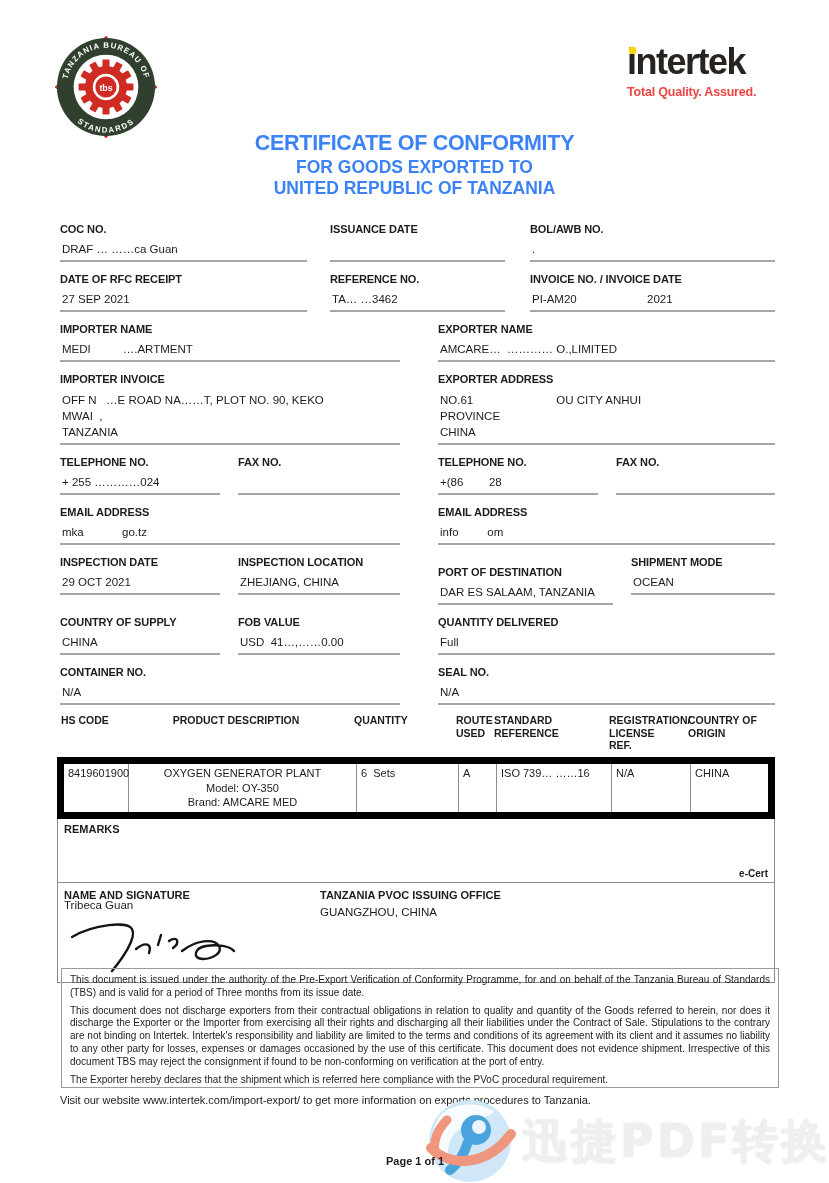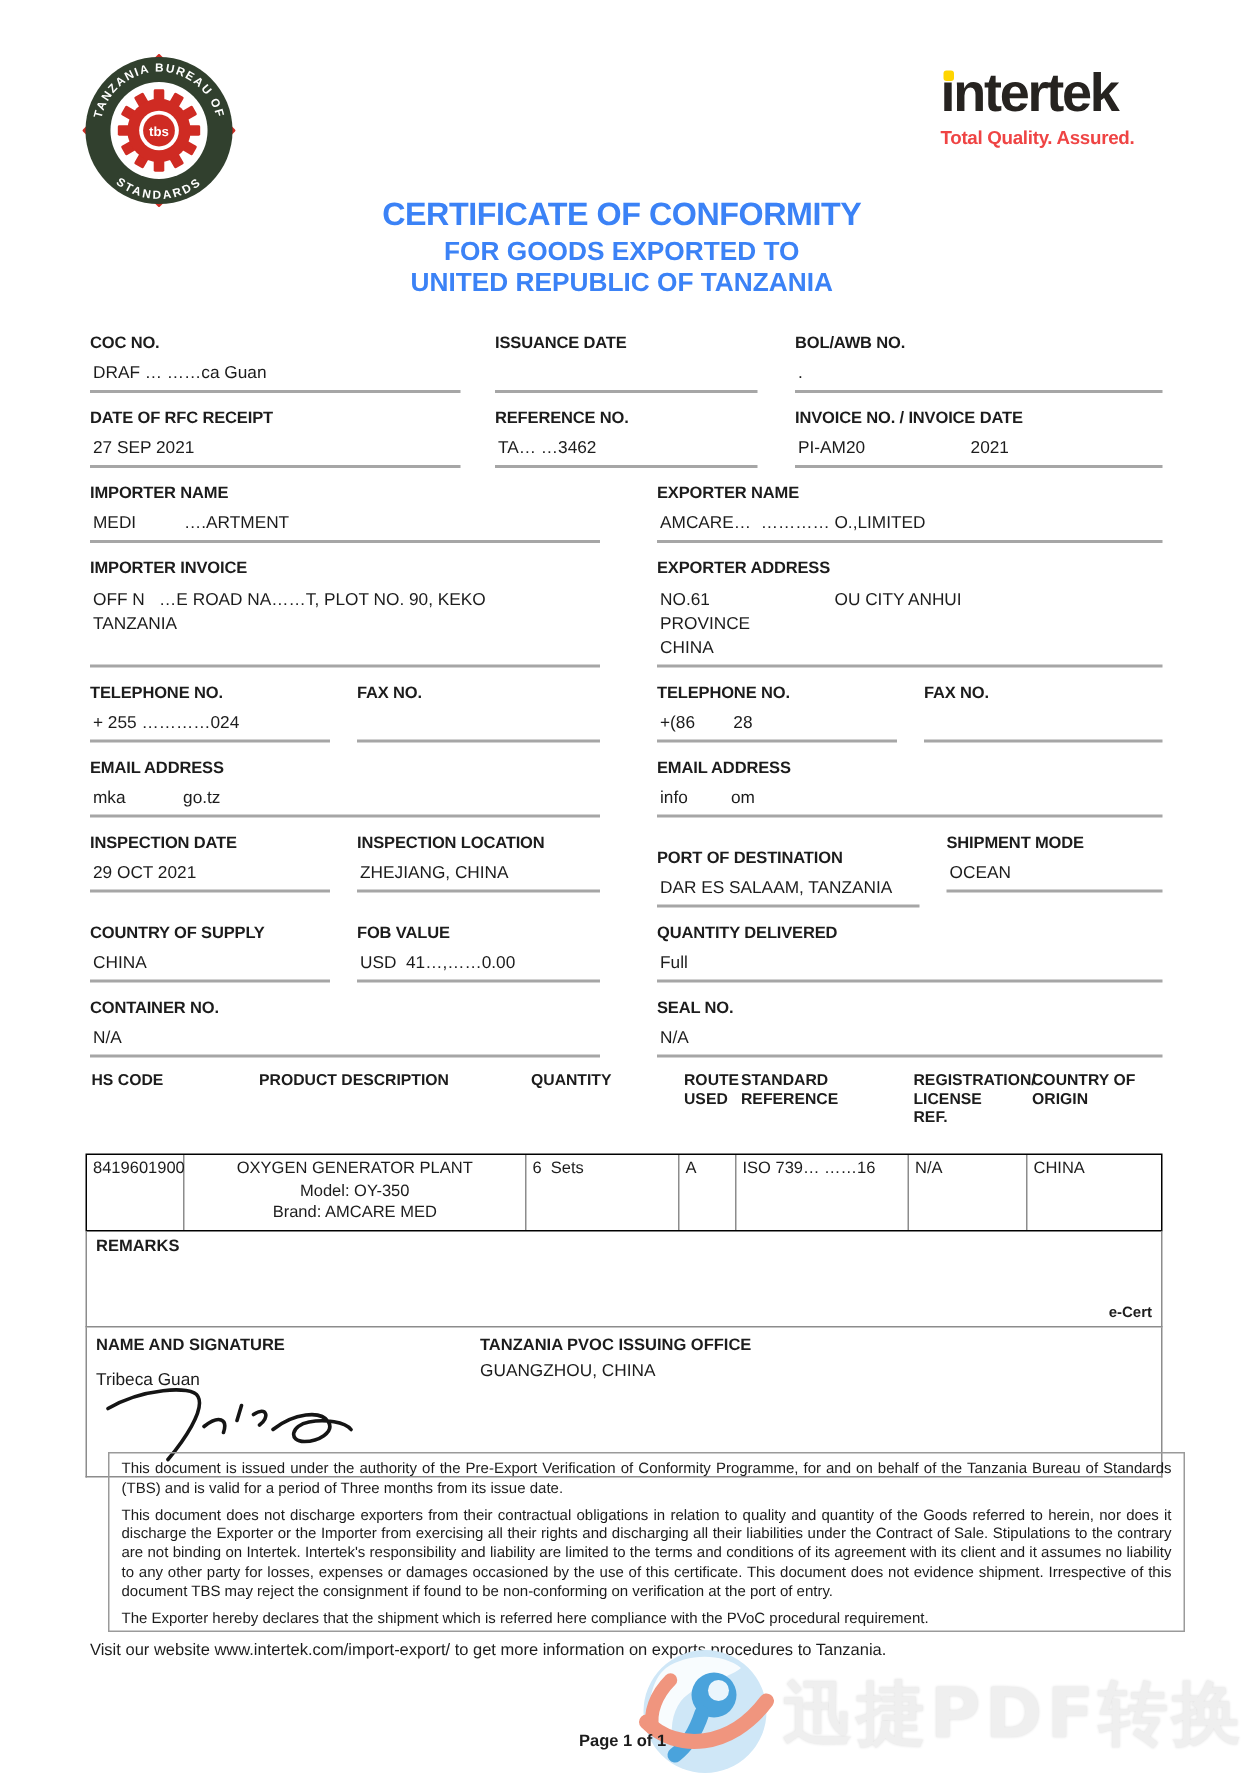--- a/index.html
+++ b/index.html
@@ -32,40 +32,40 @@
   .f{margin-bottom:11px;}
   .lab{font-weight:700;font-size:11px;margin-bottom:7px;letter-spacing:-0.1px;}
   .val{font-size:11.5px;min-height:15px;line-height:15px;padding:0 0 3px 2px;
        border-bottom:2px solid #a6a6a6;white-space:nowrap;overflow:hidden;}
   .addr-line{font-size:11.5px;line-height:16px;white-space:nowrap;}
   .addr-block{border-bottom:2px solid #a6a6a6;padding:0 0 3px 2px;min-height:48px;}
 
   
   .tablebox{position:absolute;left:57px;top:712px;width:718px;box-sizing:border-box;}
   .thead{display:flex;font-weight:700;font-size:10.5px;line-height:1.2;padding-bottom:3px;}
-  .tbody{display:flex;border:1px solid #000000;min-height:52px;box-sizing:border-box;margin-top:12px;}
+  .tbody{display:flex;border:7px solid #000000;min-height:52px;box-sizing:border-box;}
   .th,.td{box-sizing:border-box;padding:2px 4px;}
   .td{border-right:1px solid #8c8c8c;font-size:11px;line-height:1.35;}
   .td:last-child{border-right:none;}
   .w-hs{width:65px;} .w-desc{width:228px;text-align:center;} .w-qty{width:102px;} .w-route{width:38px;}
   .w-std{width:115px;} .w-reg{width:79px;} .w-org{flex:1;}
 
   .remarks{border:1px solid #8c8c8c;border-top:none;height:64px;position:relative;box-sizing:border-box;}
   .remarks-label{font-weight:700;font-size:11px;padding:4px 6px;}
   .ecert{position:absolute;right:6px;bottom:3px;font-size:10px;font-weight:700;margin-top:44px;}
 
   .sigbox{border:1px solid #8c8c8c;border-top:none;height:100px;position:relative;box-sizing:border-box;}
   .sig-name-label{position:absolute;left:6px;top:6px;font-weight:700;font-size:11px;}
-  .sig-name{position:absolute;left:6px;top:29px;font-size:11.5px;}
+  .sig-name{position:absolute;left:6px;top:16px;font-size:11.5px;}
   .sig-office-label{position:absolute;left:262px;top:6px;font-weight:700;font-size:11px;}
   .sig-office{position:absolute;left:262px;top:23px;font-size:11.5px;}
   .sig-scribble{position:absolute;left:8px;top:38px;}
 
   
-  .disc{position:absolute;left:72px;top:968px;width:718px;height:120px;box-sizing:border-box;
+  .disc{position:absolute;left:61px;top:968px;width:718px;height:120px;box-sizing:border-box;
         border:1px solid #9a9a9a;padding:5px 8px;font-size:10px;line-height:1.28;overflow:hidden;}
   .disc p{margin:0 0 5px 0;text-align:justify;}
   .disc p:last-child{margin-bottom:0;}
 
   .website{position:absolute;left:60px;top:1094px;font-size:11px;}
   .pageno{position:absolute;left:386px;top:1155px;font-size:11px;font-weight:700;z-index:5;}
 
   
   .wm{position:absolute;left:424px;top:1097px;display:flex;align-items:center;z-index:1;}
   .wm-text{font-size:46px;font-weight:700;letter-spacing:3px;color:#efefef;
@@ -167,20 +167,21 @@
         <div class="lab">EXPORTER NAME</div>
         <div class="val">AMCARE…&nbsp;&nbsp;…………&nbsp;O.,LIMITED</div>
       </div>
     </div>
 
     <div class="row">
       <div class="half-l f addr">
         <div class="lab">IMPORTER INVOICE</div>
         <div class="addr-block">
           <div class="addr-line">OFF N&nbsp;&nbsp;&nbsp;…E ROAD NA……T, PLOT NO. 90, KEKO</div>
+          <div class="addr-line">MWAI&nbsp;&nbsp;,</div>
           <div class="addr-line">TANZANIA</div>
         </div>
       </div>
       <div class="half-r f addr">
         <div class="lab">EXPORTER ADDRESS</div>
         <div class="addr-block">
           <div class="addr-line">NO.61&nbsp;&nbsp;&nbsp;&nbsp;&nbsp;&nbsp;&nbsp;&nbsp;&nbsp;&nbsp;&nbsp;&nbsp;&nbsp;&nbsp;&nbsp;&nbsp;&nbsp;&nbsp;&nbsp;&nbsp;&nbsp;&nbsp;&nbsp;&nbsp;&nbsp;&nbsp;OU CITY ANHUI</div>
           <div class="addr-line">PROVINCE</div>
           <div class="addr-line">CHINA</div>
         </div>

